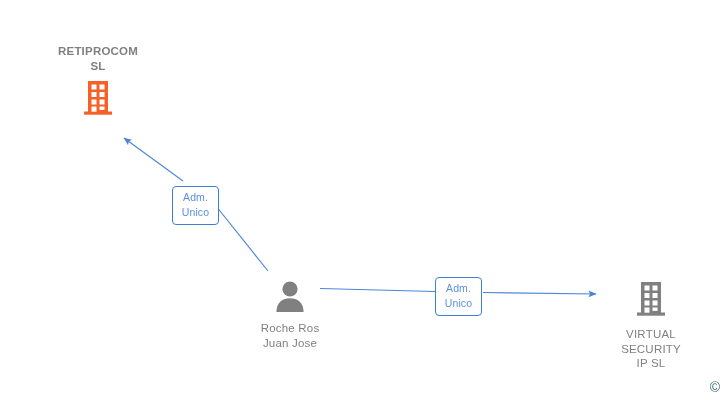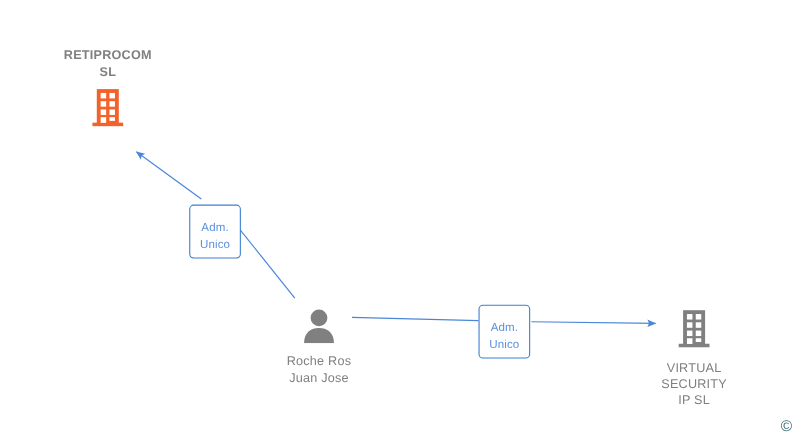--- a/index.html
+++ b/index.html
@@ -51,21 +51,21 @@
 
   
   #node-retiprocom {
     left: 23px;
     top: 44px;
   }
   #node-retiprocom .node-icon { margin-top: 7px; }
 
   
   #node-virtual {
-    left: 556px;
+    left: 576px;
     top: 281px;
   }
   #node-virtual .node-label { margin-top: 6px; }
 
   
   #node-person {
     left: 215px;
     top: 280px;
   }
   #node-person .node-label { margin-top: 5px; }
@@ -74,21 +74,21 @@
   .edge-chip {
     position: absolute;
     box-sizing: border-box;
     border: 1px solid #3d7fd1;
     border-radius: 4px;
     background: #ffffff;
     color: #5b91de;
     font-size: 10.5px;
     line-height: 15px;
     text-align: center;
-    padding: 13px 6px 4px 6px;
+    padding: 3px 6px 4px 6px;
     white-space: pre-line;
     letter-spacing: 0.1px;
   }
   #chip-left {
     left: 172px;
     top: 186px;
     width: 47px;
   }
   #chip-right {
     left: 435px;

